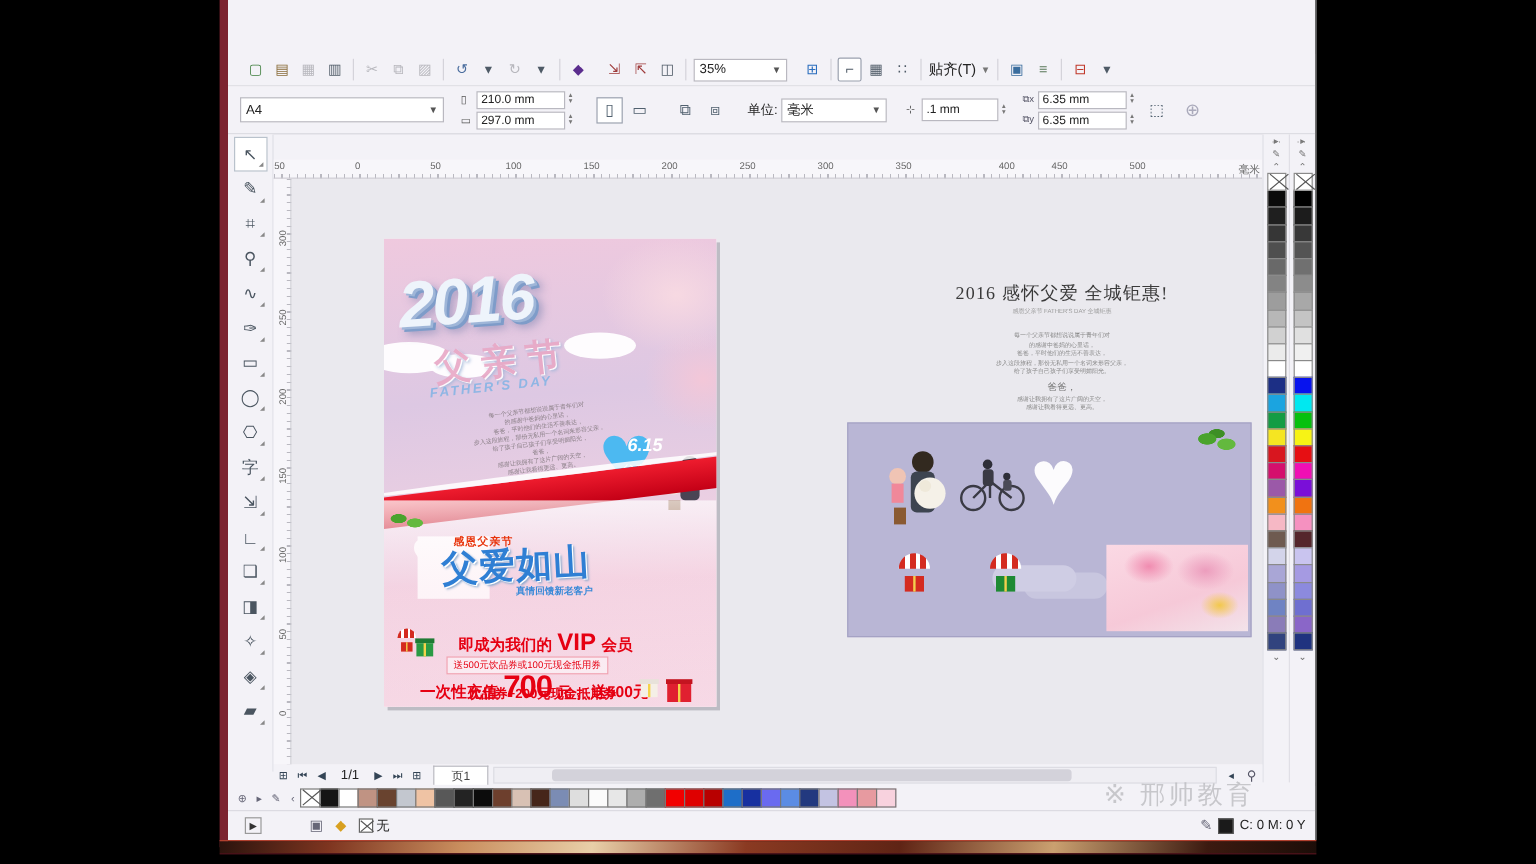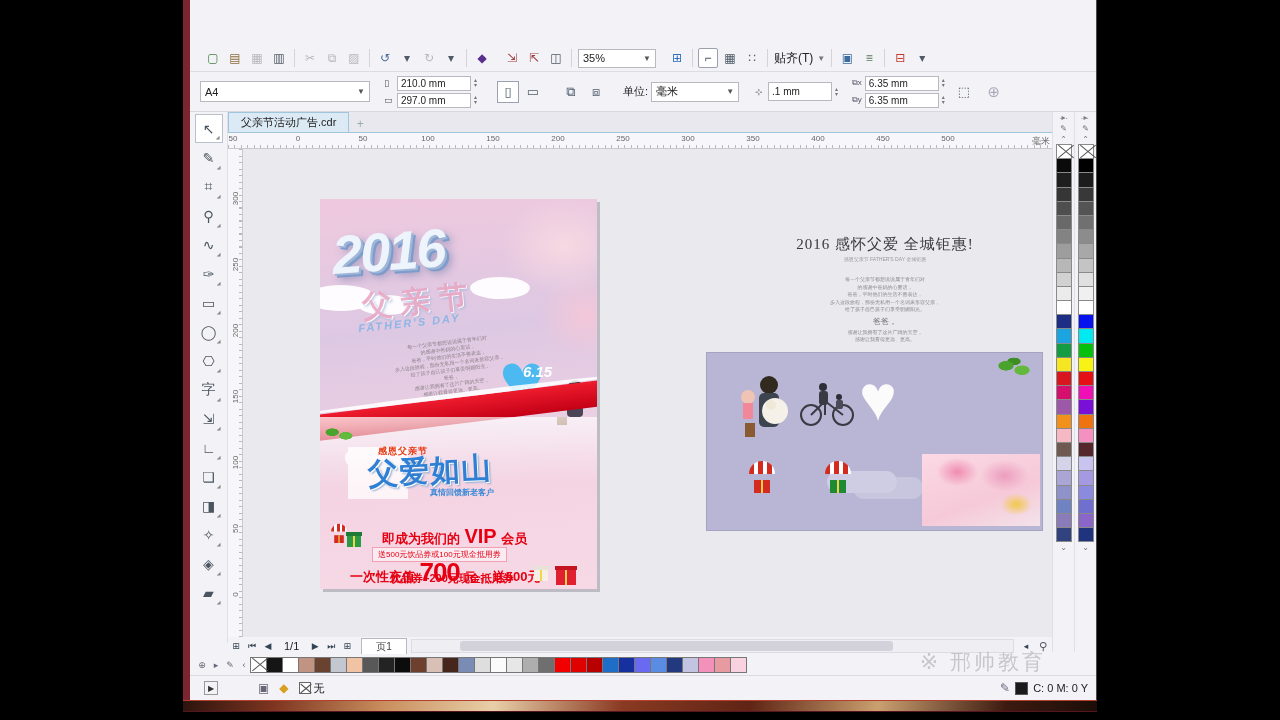--- a/index.html
+++ b/index.html
@@ -342,37 +342,33 @@
           <div class="tool-btn">⇲</div>
           <div class="tool-btn">∟</div>
           <div class="tool-btn">❏</div>
           <div class="tool-btn">◨</div>
           <div class="tool-btn">✧</div>
           <div class="tool-btn">◈</div>
           <div class="tool-btn">▰</div>
         </div>
     </div>
 
-    <div class="docbar">
-      <div class="doc-tab">父亲节活动广告.cdr</div>
-      <div class="doc-tab-new">+</div>
-    </div>
 
     <div class="hruler">
       <div>
           <div class="num" style="left: 5px;">50</div>
           <div class="num" style="left: 70px;">0</div>
           <div class="num" style="left: 135px;">50</div>
           <div class="num" style="left: 200px;">100</div>
           <div class="num" style="left: 265px;">150</div>
           <div class="num" style="left: 330px;">200</div>
           <div class="num" style="left: 395px;">250</div>
           <div class="num" style="left: 460px;">300</div>
           <div class="num" style="left: 525px;">350</div>
-          <div class="num" style="left: 590px;">400</div>
+          <div class="num" style="left: 611px;">400</div>
           <div class="num" style="left: 655px;">450</div>
           <div class="num" style="left: 720px;">500</div>
         </div>
       <span class="unit-label">毫米</span>
     </div>
     <div class="vruler">
       <div>
           <div class="num" style="top: 45px;">300</div>
           <div class="num" style="top: 111px;">250</div>
           <div class="num" style="top: 177px;">200</div>

